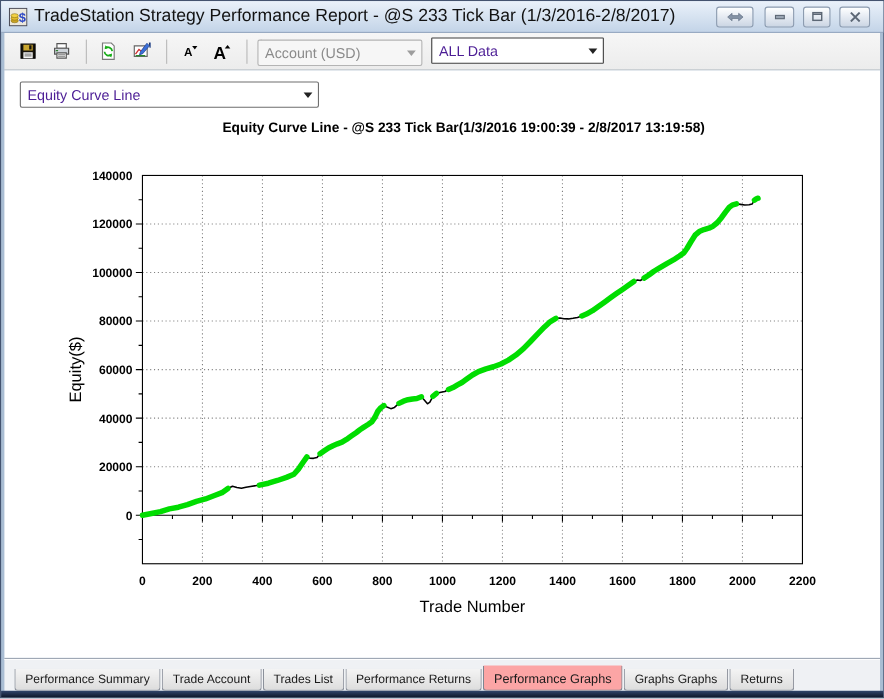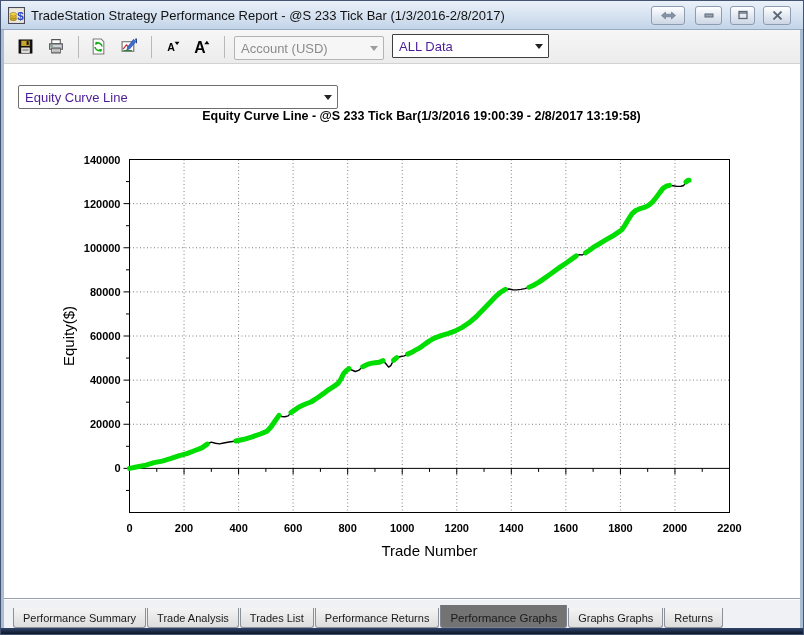--- a/index.html
+++ b/index.html
@@ -6,21 +6,21 @@
   html,body { width:804px; height:635px; overflow:hidden;
     font-family:"Liberation Sans", sans-serif; }
   .window { width:804px; height:635px; border:1px solid #44536f;
     background:#a9bdd3; position:relative; }
 
   
   .titlebar { height:29px; display:flex; align-items:center;
     background:linear-gradient(#eaf1fa, #d3e0ef 60%, #c3d4e8);
     padding:0 12px 0 7px; border-bottom:1px solid #98aac2; }
   .titlebar .appicon { width:17px; height:17px; margin-right:6px; flex:0 0 auto; }
-  .titlebar .title { font-size:13px; color:#121212; white-space:nowrap; overflow:hidden; }
+  .titlebar .title { font-size:16px; color:#121212; white-space:nowrap; overflow:hidden; }
   .winbtns { margin-left:auto; display:flex; align-items:center; gap:8px; }
   .winbtn { height:19px; border:1px solid #8d9cb0; border-radius:3px;
     background:linear-gradient(#feffff,#e7ecf3 45%,#ccd6e4);
     display:flex; align-items:center; justify-content:center; cursor:default; }
   .winbtn.resize { width:34px; margin-right:2px; }
   .winbtn.min { width:27px; } .winbtn.max { width:25px; } .winbtn.close { width:28px; }
 
   
   .toolbar { height:34px; margin:0 3px; background:linear-gradient(#f6f6f6,#ececec);
     border-bottom:1px solid #d2d2d2; position:relative;
@@ -35,32 +35,32 @@
     justify-content:center; }
   .combo .arrow::after { content:""; width:0; height:0; border-left:4px solid transparent;
     border-right:4px solid transparent; border-top:5px solid #222; }
   .combo.disabled { border-color:#b4b4b4; color:#8b8b8b; background:#f6f6f6; }
   .combo.disabled .arrow::after { border-top-color:#9d9d9d; }
   #combo-account { left:230px; top:6px; width:150px; }
   #combo-alldata { left:388px; top:4px; width:157px; border-color:#3f3f3f; border-radius:1px; }
 
   
   .content { position:relative; height:534px; margin:0 3px; background:#fff; }
-  #combo-graph { left:14px; top:21px; width:320px; border-color:#6e6e6e; }
+  #combo-graph { left:14px; top:10px; width:272px; border-color:#6e6e6e; }
   #chart { position:absolute; left:0; top:0; }
 
   
   .tabbar { height:30px; margin:0 3px; background:#eff1f4;
     border-top:1px solid #96a0ae; box-shadow:inset 0 1px 0 #fdfdfd;
     display:flex; align-items:flex-end; padding-left:9px; }
   .tab { margin-top:2px; padding:4px 9px 3px; font-size:11px; color:#1a1a1a;
     background:linear-gradient(#f4f4f4,#dddddd); border:1px solid #8b909a;
     border-top:none; border-radius:0 0 3px 3px; margin-right:1px;
     white-space:nowrap; cursor:default; }
-  .tab.active { margin-top:0; padding-top:7px; background:#737373;
+  .tab.active { margin-top:0; padding-top:7px; background:#fca5a5;
     border-color:#7e848f; position:relative; z-index:2; font-size:11.5px; }
   .bottom-edge { height:6px; background:linear-gradient(#31456b,#0e1729); margin:0; }
 </style>
 </head>
 <body>
 
 <div class="window">
 
   <div class="titlebar">
     <svg class="appicon" viewBox="0 0 16 16">
@@ -252,21 +252,21 @@
         <polyline points="681.9,118.0 683.5,116.7 685.1,116.2" fill="none" stroke="#00dd00" stroke-width="5" stroke-linecap="round" stroke-linejoin="round"></polyline>
       </svg>
     <div class="combo" id="combo-graph">
       <span>Equity Curve Line</span>
       <span class="arrow"></span>
     </div>
   </div>
 
   <div class="tabbar" id="tabbar">
       <div class="tab">Performance Summary</div>
-      <div class="tab">Trade Analysis</div>
+      <div class="tab">Trade Account</div>
       <div class="tab">Trades List</div>
       <div class="tab">Performance Returns</div>
       <div class="tab active">Performance Graphs</div>
       <div class="tab">Graphs Graphs</div>
       <div class="tab">Returns</div>
     </div>
   <div class="bottom-edge"></div>
 </div>
 
 </body></html>

